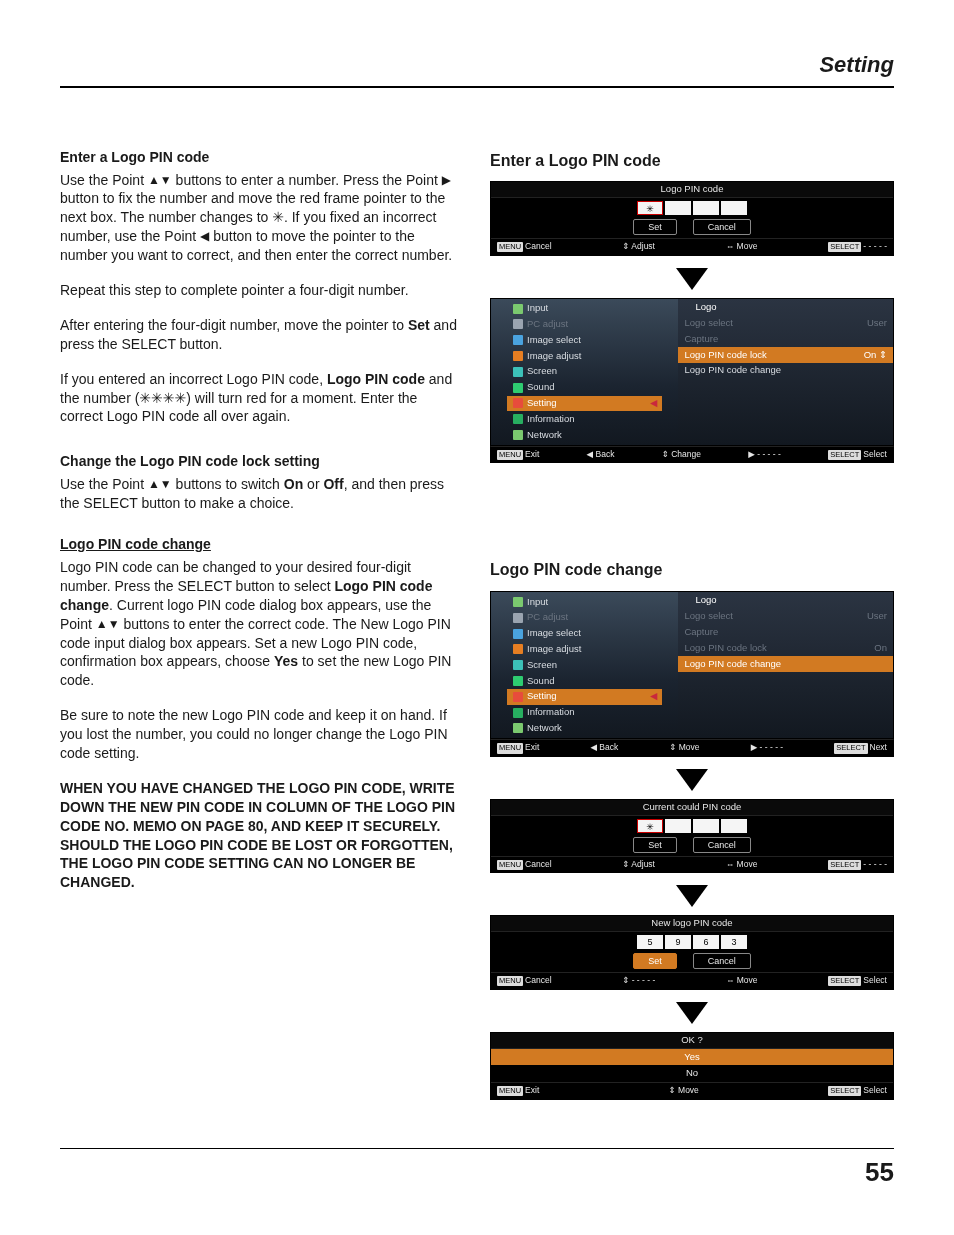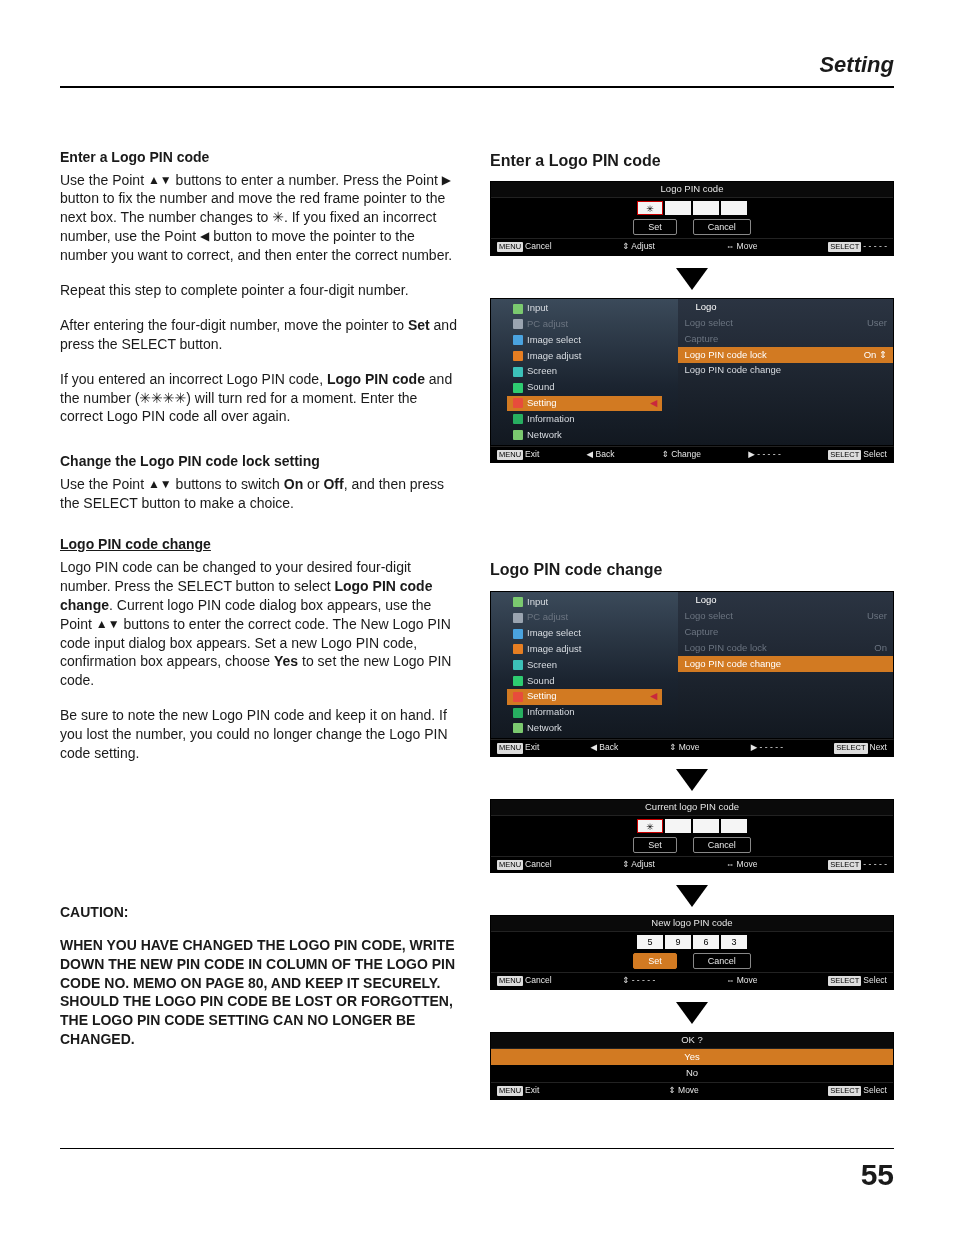--- a/index.html
+++ b/index.html
@@ -17,21 +17,21 @@
   .columns { display: flex; gap: 26px; }
   .col-left { flex: 1 1 50%; }
   .col-right { flex: 1 1 50%; display:flex; flex-direction:column; }
   .sect-h { font-weight: bold; margin: 0 0 4px 0; }
   .underline { text-decoration: underline; }
   .para { margin: 0 0 16px 0; }
   .caution { font-weight: bold; text-transform: uppercase; margin-top: 140px; }
   .tri { display:inline-block; font-size:12px; line-height:1; position:relative; top:-1px;}
   .footer { margin-top: 40px;}
   .footer .rule2 { border-top:1.5px solid #000; margin-bottom:6px; }
-  .pgnum { text-align:right; font-size: 30px; font-weight:bold; }
+  .pgnum { text-align:right; font-size: 26px; font-weight:bold; }
 
   
   .panel {
     background:#000; color:#e6e6e6; font-size:9.5px;
     border:1px solid #000; margin-bottom:8px;
     font-family: Arial, Helvetica, sans-serif;
   }
   .panel .titlebar { text-align:center; padding:1px 0; border-bottom:1px solid #222; background:#0a0a0a;}
   .pin-row { display:flex; justify-content:center; gap:2px; padding:3px 0;}
   .pin-box { width:26px; height:14px; background:#f5f5f5; color:#000; text-align:center; line-height:14px; font-size:9px;}
@@ -92,21 +92,20 @@
       <span>Use the Point </span><span class="tri">▲▼</span><span> buttons to switch </span><b>On</b><span> or </span><b>Off</b><span>, and then press the SELECT button to make a choice.</span>
     </p>
 
     <div style="height:6px"></div>
     <p class="sect-h underline">Logo PIN code change</p>
     <p class="para">
       <span>Logo PIN code can be changed to your desired four-digit number. Press the SELECT button to select </span><b>Logo PIN code change</b><span>. Current logo PIN code dialog box appears, use the Point </span><span class="tri">▲▼</span><span> buttons to enter the correct code. The New Logo PIN code input dialog box appears. Set a new Logo PIN code, confirmation box appears, choose </span><b>Yes</b><span> to set the new Logo PIN code.</span>
     </p>
     <p class="para">Be sure to note the new Logo PIN code and keep it on hand. If you lost the number, you could no longer change the Logo PIN code setting.</p>
 
-    <p class="caution">CAUTION:</p>
     <p style="font-weight:bold; margin-top:2px;">WHEN YOU HAVE CHANGED THE LOGO PIN CODE, WRITE DOWN THE NEW PIN CODE IN COLUMN OF THE LOGO PIN CODE NO. MEMO ON PAGE 80, AND KEEP IT SECURELY. SHOULD THE LOGO PIN CODE BE LOST OR FORGOTTEN, THE LOGO PIN CODE SETTING CAN NO LONGER BE CHANGED.</p>
   </div>
 
   <div class="col-right">
     <div class="fig-h">Enter a Logo PIN code</div>
 
     <div class="panel">
       <div class="titlebar">Logo PIN code</div>
       <div class="pin-row">
         <div class="pin-box hl">✳</div>
@@ -337,21 +336,21 @@
       <span><span class="key">MENU</span><span>Exit</span></span>
       <span>◀ <span>Back</span></span>
       <span>⇕ <span>Move</span></span>
       <span>▶ <span>- - - - -</span></span>
       <span><span class="key">SELECT</span><span>Next</span></span>
     </div>
 
     <div class="arrow-svg"></div>
 
     <div class="panel">
-      <div class="titlebar">Current logo PIN code</div>
+      <div class="titlebar">Current could PIN code</div>
       <div class="pin-row">
         <div class="pin-box hl">✳</div>
         <div class="pin-box"></div>
         <div class="pin-box"></div>
         <div class="pin-box"></div>
       </div>
       <div class="btn-row">
         <span class="btn">Set</span>
         <span class="btn">Cancel</span>
       </div>

